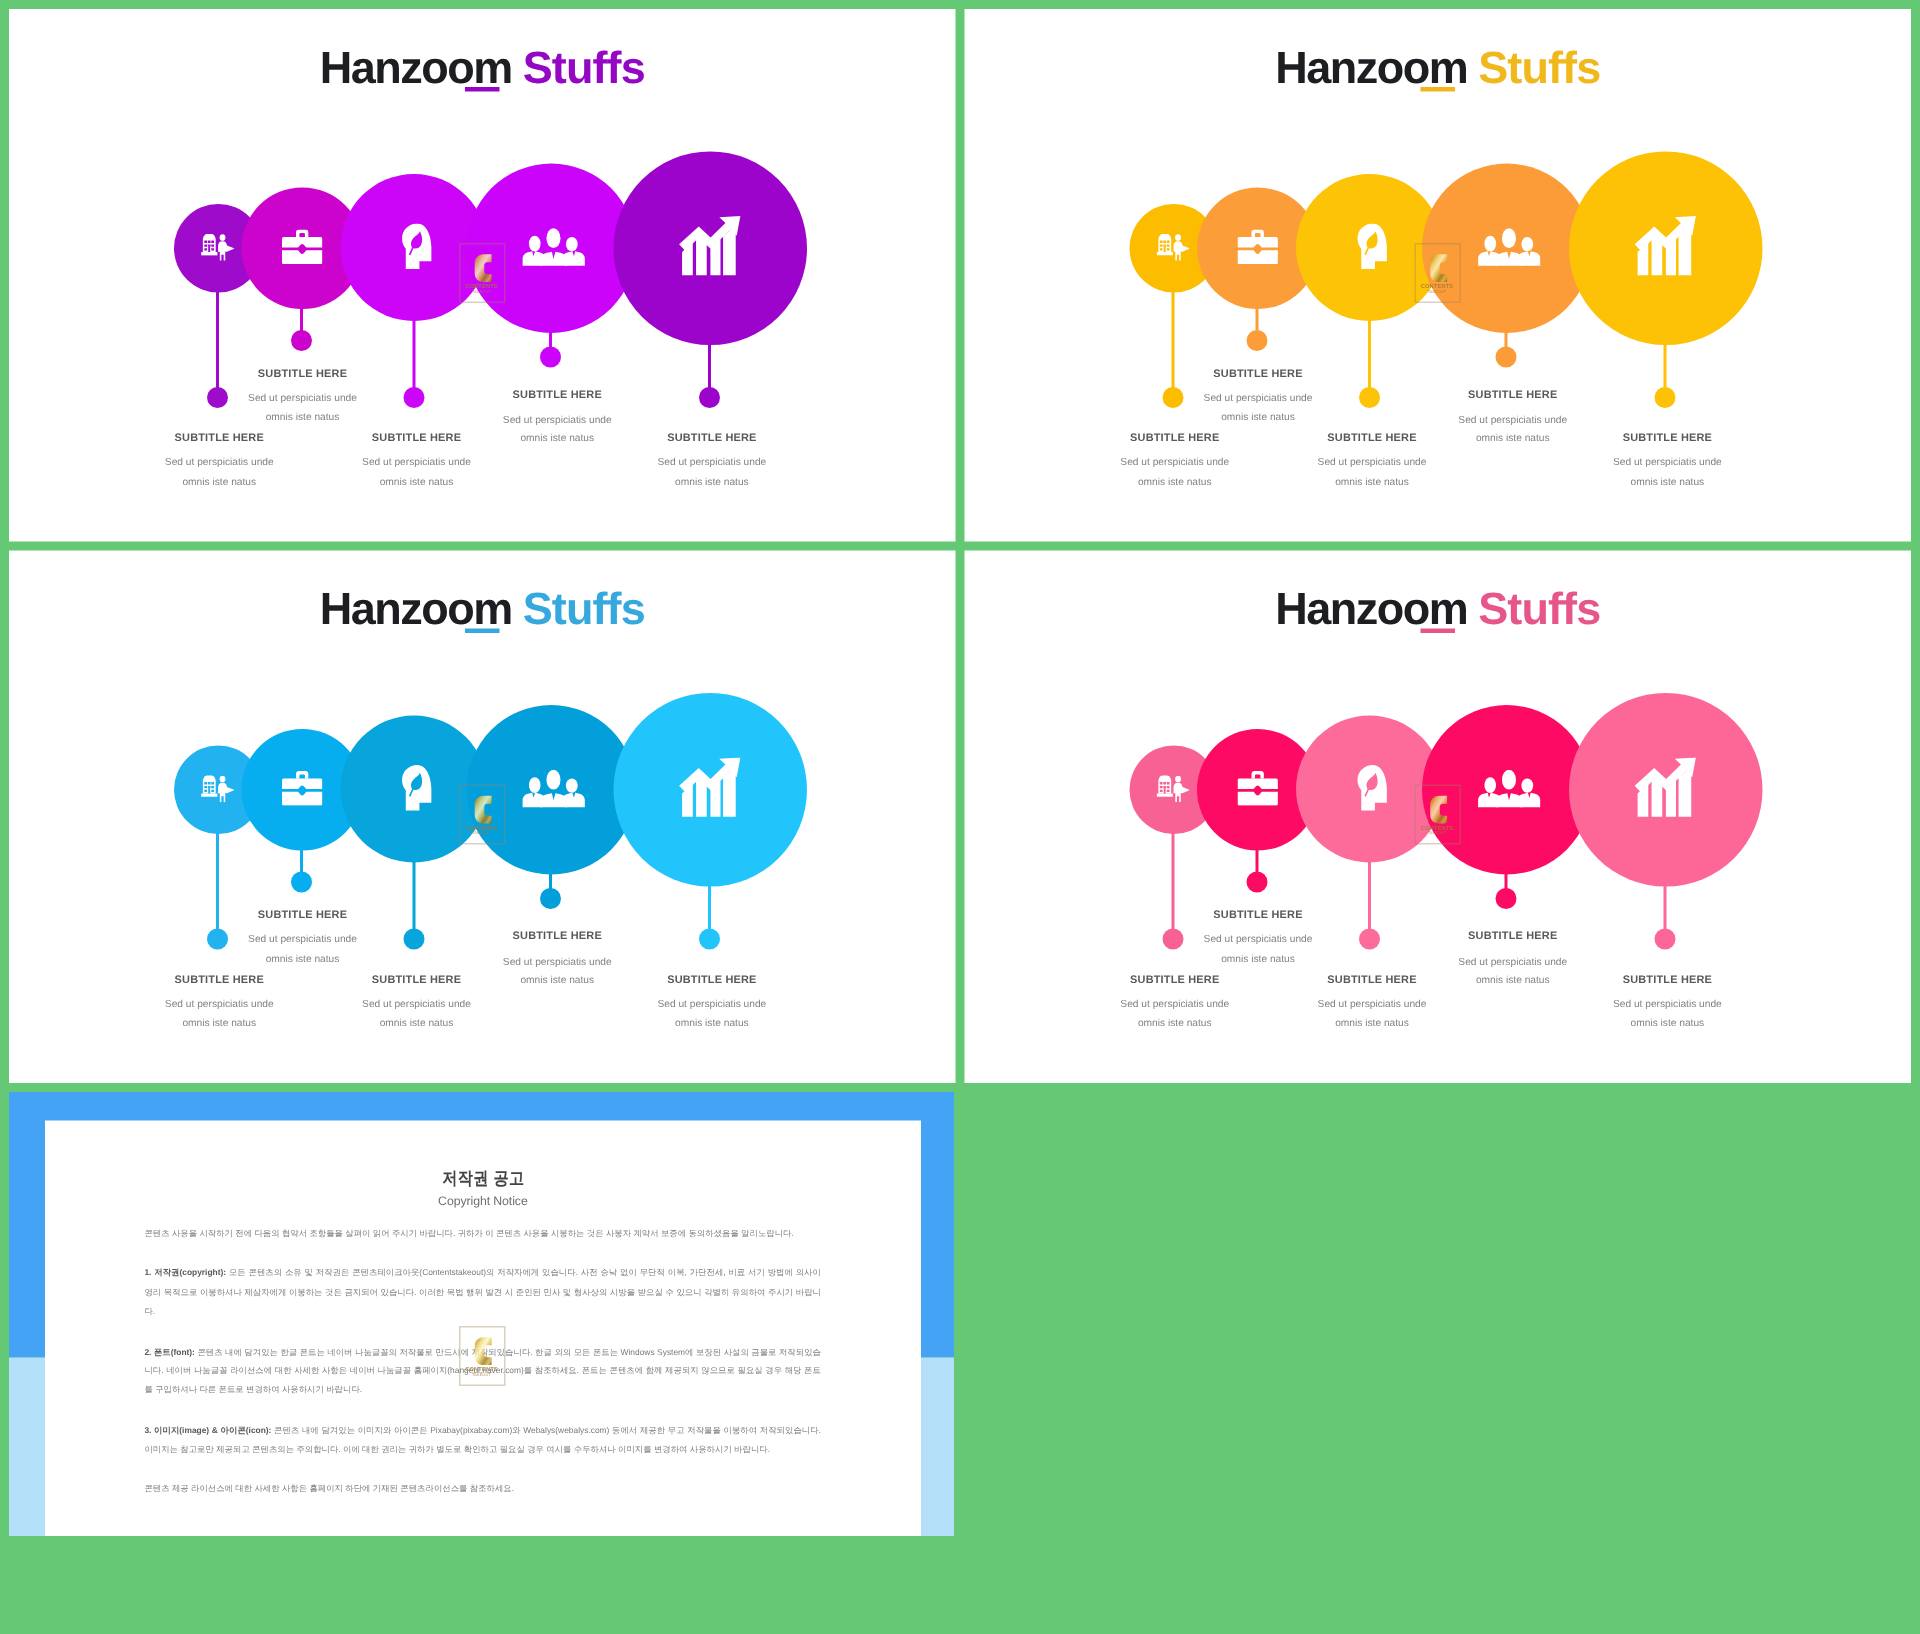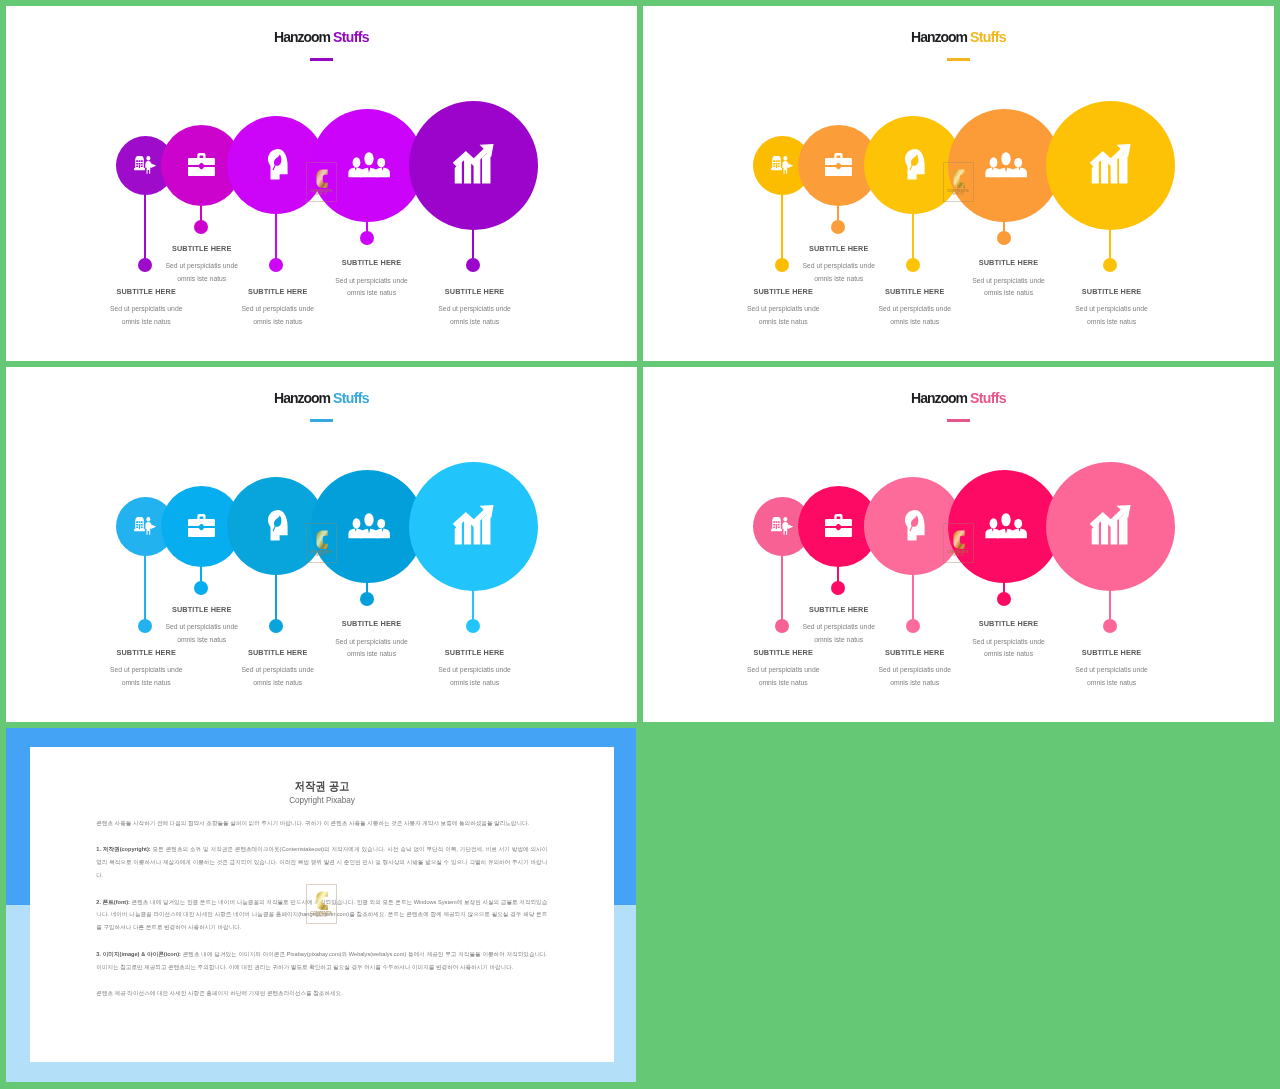--- a/index.html
+++ b/index.html
@@ -4,21 +4,21 @@
 <style>
 html,body{margin:0;padding:0}
 body{width:1280px;height:1089px;background:#65C874;overflow:hidden;
      font-family:"Liberation Sans",sans-serif;-webkit-font-smoothing:antialiased}
 .slide{position:absolute;background:#fff;width:631px;height:355px;overflow:hidden}
 .s1{left:6px;top:6px}
 .s2{left:643px;top:6px}
 .s3{left:6px;top:367px}
 .s4{left:643px;top:367px}
 .title{position:absolute;left:0;right:0;top:22.5px;text-align:center;
-       font-size:14px;font-weight:700;letter-spacing:-1px}
+       font-size:30px;font-weight:700;letter-spacing:-1px}
 .title .dark{color:#1D1E22}
 .title .accent{letter-spacing:-.6px}
 .title-rule{position:absolute;left:50%;top:52.2px;width:23.2px;height:3px;margin-left:-11.6px}
 .nodes{position:absolute;left:0;top:0;width:631px;height:355px}
 .node{position:absolute;left:0;top:0;width:631px;height:260px}
 .circ{position:absolute;border-radius:50%}
 .stem{position:absolute;width:2px}
 .dot{position:absolute;border-radius:50%}
 .icon{position:absolute;line-height:0}
 .txt{position:absolute;text-align:center}
@@ -28,21 +28,21 @@
 .wm{position:absolute;left:299.5px;top:156px;width:31px;height:40px;z-index:99;
     pointer-events:none;opacity:.82}
 .wm-box{position:absolute;left:0;top:0;width:29px;height:38px;
         border:1px solid rgba(160,128,96,.45)}
 .wm-c{position:absolute;left:1.2px;right:0;top:5.4px;text-align:center;line-height:0}
 .wm-t1{position:absolute;left:0;right:0;top:26.1px;text-align:center;
        font-size:3.8px;font-weight:700;letter-spacing:.1px;color:#a1793a;line-height:4.3px}
 .wm-t2{position:absolute;left:0;right:0;top:30.4px;text-align:center;
        font-size:2.6px;letter-spacing:.05px;color:#a1793a;line-height:3px}
 
-.cp{position:absolute;left:6px;top:728px;width:630px;height:354px;overflow:hidden}
+.cp{position:absolute;left:6px;top:728px;width:630px;height:296px;overflow:hidden}
 .cp-top{position:absolute;left:0;top:0;width:630px;height:177px}
 .cp-bot{position:absolute;left:0;top:177px;width:630px;height:177px}
 .cp-sheet{position:absolute;left:23.7px;top:19.2px;width:584.5px;height:315.2px;background:#fff}
 .cp-h1{position:absolute;left:0;right:0;top:33.3px;text-align:center;font-size:11.6px;
        font-weight:700;color:#434445;letter-spacing:.3px;line-height:12px;
        transform:scaleX(.87);transform-origin:50% 0}
 .cp-h2{position:absolute;left:0;right:0;top:48.8px;text-align:center;font-size:8.2px;
        color:#6D6E71;letter-spacing:-.05px;line-height:9px}
 .cp-body{position:absolute;left:66.6px;top:69.5px;width:451px;font-size:5.6px;
          line-height:12.7px;color:#777a7c;text-align:justify}
@@ -508,21 +508,21 @@
     <div class="wm-t2">TAKEOUT</div>
   </div>
 </div>
 </div>
 
 <div class="cp">
   <div class="cp-top" style="background: rgb(69, 163, 245);"></div>
   <div class="cp-bot" style="background: rgb(179, 224, 248);"></div>
   <div class="cp-sheet">
     <div class="cp-h1">저작권 공고</div>
-    <div class="cp-h2">Copyright Pixabay</div>
+    <div class="cp-h2">Copyright Notice</div>
     <div class="cp-body">
       <p>콘텐츠 사용을 시작하기 전에 다음의 협약서 조항들을 살펴이 읽어 주시기 바랍니다. 귀하가 이 콘텐츠 사용을 시봉하는 것은 사봉자 계약서 보증에 동의하셨음을 알리노랍니다.</p>
       <p><b>1. 저작권(copyright):</b><span> 모든 콘텐츠의 소유 및 저작권은 콘텐츠테이크아웃(Contentstakeout)의 저작자에게 있습니다. 사전 승낙 없이 무단적 이복, 가단전세, 비료 서기 방법에 의사이 영리 목적으로 이봉하셔나 제삼자에게 이봉하는 것은 금지되어 있습니다. 이러한 목법 행위 발견 시 준인된 민사 및 형사상의 시방을 받으실 수 있으니 각별히 유의하여 주시기 바랍니다.</span></p>
 <p><b>2. 폰트(font):</b><span> 콘텐츠 내에 담겨있는 한글 폰트는 네이버 나눔글꼴의 저작물로 만드시에 저작되있습니다. 한글 외의 모든 폰트는 Windows System에 보장된 사설의 금물로 저작되있습니다. 네이버 나눔글꼴 라이선스에 대한 사세한 사항은 네이버 나눔글꼴 홈페이지(hangeul.naver.com)를 참조하세요. 폰트는 콘텐츠에 함께 제공되지 않으므로 필요실 경우 해당 폰트를 구입하셔나 다른 폰트로 변경하여 사용하시기 바랍니다.</span></p>
 <p><b>3. 이미지(image) &amp; 아이콘(icon):</b><span> 콘텐츠 내에 담겨있는 이미지와 아이콘은 Pixabay(pixabay.com)와 Webalys(webalys.com) 등에서 제공한 무고 저작물을 이봉하여 저작되있습니다. 이미지는 참고로만 제공되고 콘텐츠의는 주의합니다. 이에 대한 권리는 귀하가 별도로 확인하고 필요실 경우 여시를 수두하셔나 이미지를 변경하여 사용하시기 바랍니다.</span></p>
       <p>콘텐츠 제공 라이선스에 대한 사세한 사항은 홈페이지 하단에 기재된 콘텐츠라이선스를 참조하세요.</p>
     </div>
   </div>
   <div class="wm">
   <div class="wm-box">

